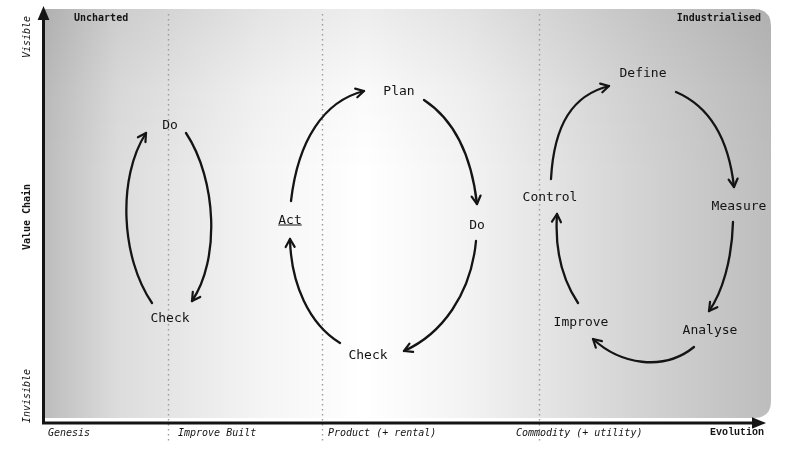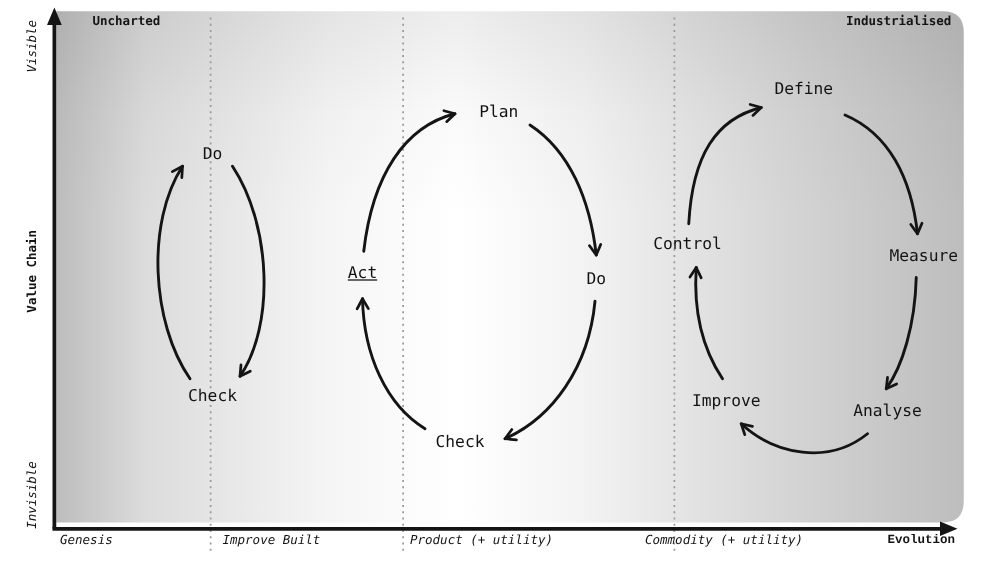--- a/index.html
+++ b/index.html
@@ -102,21 +102,21 @@
 
   <div class="lbl corner" style="left:50px;">Uncharted</div>
   <div class="lbl corner" style="right:39px;">Industrialised</div>
 
   <div class="lbl yaxis italic" style="top:37px;">Visible</div>
   <div class="lbl yaxis bold" style="top:217px;">Value Chain</div>
   <div class="lbl yaxis italic" style="top:396px;">Invisible</div>
 
   <div class="lbl stage" style="left:48px;">Genesis</div>
   <div class="lbl stage" style="left:178px;">Improve Built</div>
-  <div class="lbl stage" style="left:328px;">Product (+ utility)</div>
+  <div class="lbl stage" style="left:328px;">Product (+ rental)</div>
   <div class="lbl stage" style="left:516px;">Commodity (+ utility)</div>
   <div class="lbl evol" style="right:36px;font-family:Liberation Mono, monospace;">Evolution</div>
 
   <div class="lbl node" style="left:170px; top:124px;">Do</div>
   <div class="lbl node" style="left:170px; top:317px;">Check</div>
 
   <div class="lbl node" style="left:399px; top:90px;">Plan</div>
   <div class="lbl node" style="left:477px; top:224px;">Do</div>
   <div class="lbl node" style="left:368px; top:354px;">Check</div>
   <div class="lbl node" style="left:290px; top:219px;text-decoration:underline;">Act</div>

